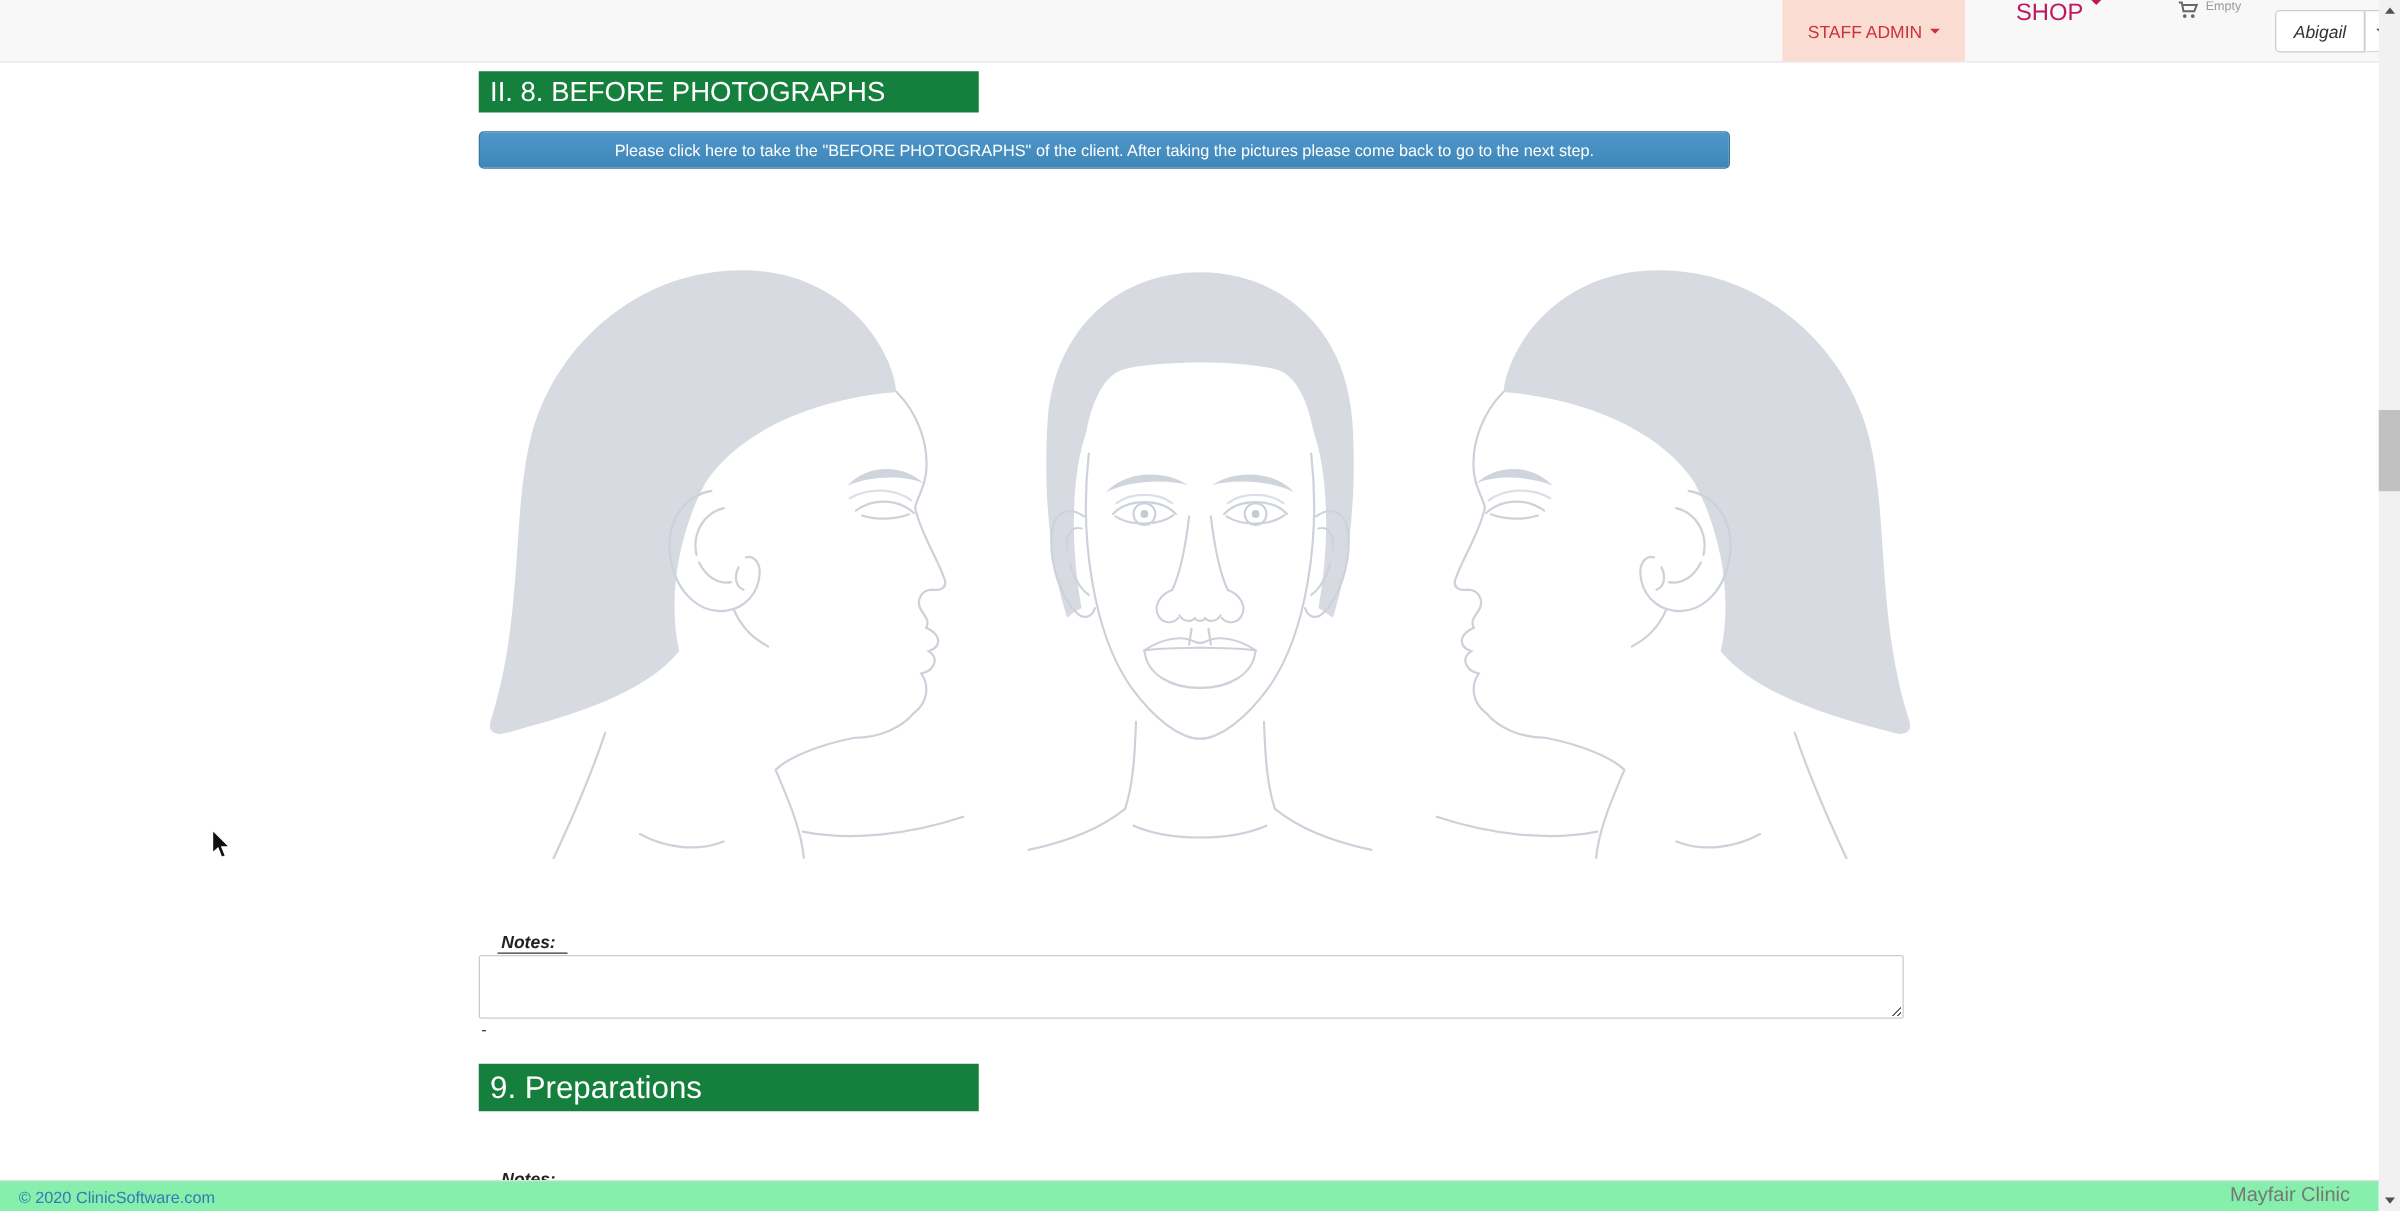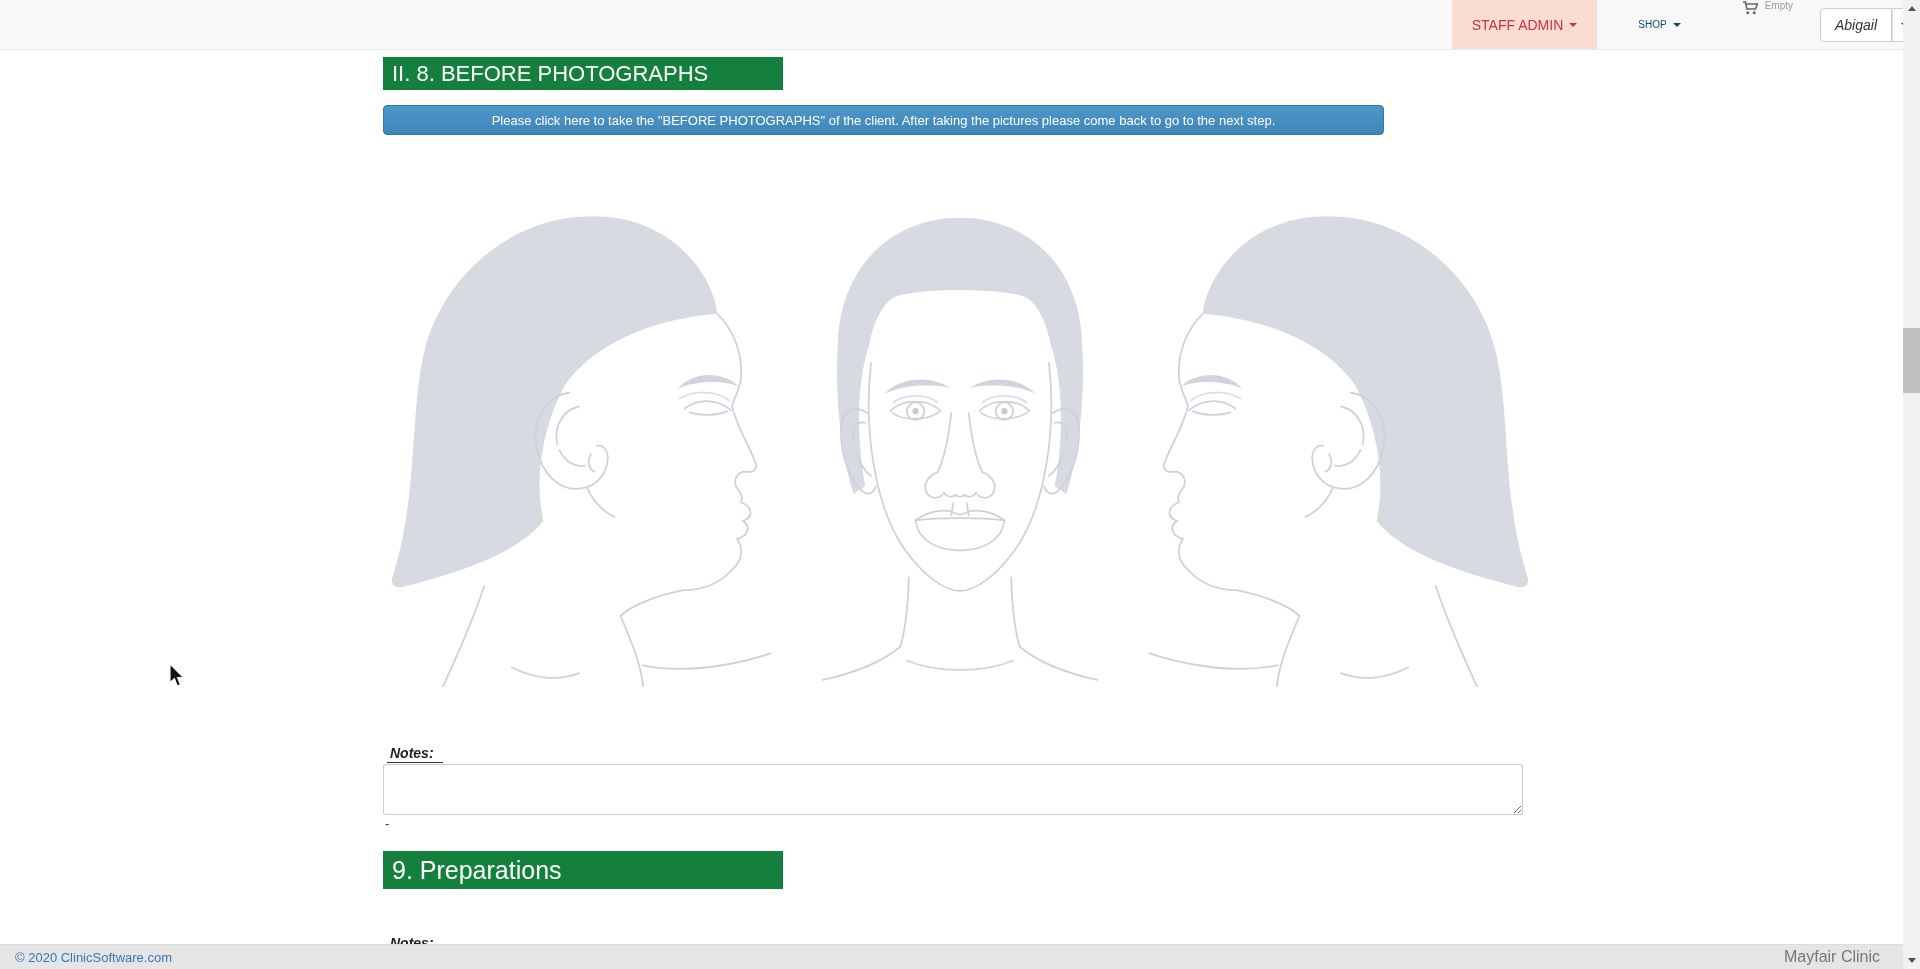--- a/index.html
+++ b/index.html
@@ -9,21 +9,21 @@
   
   .navbar{position:absolute;top:0;left:0;width:1920px;height:50px;background:#f8f8f8;
           border-bottom:1px solid #e7e7e7;box-sizing:border-box;z-index:5;}
   .brand{position:absolute;left:24px;top:0;height:49px;display:flex;align-items:center;
          font-size:22px;letter-spacing:1.6px;color:#3f3f3f;text-decoration:none;}
   .reg-stack{display:inline-flex;flex-direction:column;align-items:center;width:12px;margin:0 0 0 1px;}
   .reg-stack .reg{font-size:9px;line-height:9px;letter-spacing:0;}
   .reg-stack .dot{font-size:22px;line-height:9px;letter-spacing:0;}
   .nav-right{position:absolute;right:2px;top:0;height:49px;display:flex;align-items:stretch;gap:27px;}
   .staff{display:flex;align-items:center;padding:0 20px;background:#fbdcd3;color:#c9323e;font-size:14px;}
-  .shop{display:flex;align-items:center;margin-left:14px;color:#0c4a6e;font-size:10px;}
+  .shop{display:flex;align-items:flex-start;margin-left:14px;color:#be185d;font-size:19px;}
   .cart{display:flex;margin-left:34px;color:#999;font-size:10px;gap:6px;}
   .user{display:flex;align-items:center;font-style:italic;}
   .btn-main{height:32px;padding:0 14px;background:#fff;border:1px solid #ccc;
             border-radius:4px 0 0 4px;font-size:14px;color:#333;
             font-family:"Liberation Sans",sans-serif;display:flex;align-items:center;}
   .btn-caret{height:32px;width:24px;background:#fff;border:1px solid #ccc;border-left:1px solid #e4e4e4;
              border-radius:0 4px 4px 0;display:flex;align-items:center;justify-content:center;color:#333;}
   .caret{display:inline-block;width:0;height:0;border-top:4px solid currentColor;
          border-left:4px solid transparent;border-right:4px solid transparent;margin-left:6px;}
   .btn-caret .caret{margin-left:0;}
@@ -39,31 +39,31 @@
                background:linear-gradient(#4e97ca,#3f86b8);border:1px solid #39769f;border-radius:4px;
                color:#fff;font-size:13px;display:flex;align-items:center;justify-content:center;
                box-sizing:border-box;white-space:nowrap;}
 
   
   .faces{position:absolute;left:375px;top:203px;width:1170px;height:484px;display:flex;
          justify-content:space-between;align-items:flex-start;padding:0 8px;box-sizing:border-box;}
   .faces svg{display:block;}
 
   
-  .notes-label{position:absolute;left:387px;font-size:14px;font-weight:bold;font-style:italic;
+  .notes-label{position:absolute;left:398px;font-size:14px;font-weight:bold;font-style:italic;
                color:#222;border-bottom:1.5px solid #333;padding:0 9px 1px 3px;}
   .notes-1{top:745px;}
   .notes-2{top:935px;}
   .notes-area{position:absolute;left:383px;top:764px;width:1140px;height:51px;border:1px solid #ccc;
               border-radius:2px;box-sizing:border-box;resize:both;
               font:13px "Liberation Sans",sans-serif;color:#333;padding:4px 6px;}
   .dash{position:absolute;left:385px;top:816px;font-size:13px;color:#333;}
 
   
-  .footer{position:absolute;left:0;bottom:0;width:1903px;height:25px;background:#e5e5e5;
+  .footer{position:absolute;left:0;bottom:0;width:1903px;height:25px;background:#86efac;
           border-top:1px solid #ddd;display:flex;align-items:center;justify-content:space-between;
           padding:0 23px 0 15px;box-sizing:border-box;z-index:6;}
   .copyright{color:#337ab7;font-size:13px;text-decoration:none;}
   .clinic{color:#777;font-size:16px;}
 
   
   .scrollbar{position:absolute;right:0;top:0;width:17px;height:969px;background:#f1f1f1;z-index:10;}
   .sb-btn{position:absolute;left:0;width:17px;height:17px;display:flex;align-items:center;justify-content:center;}
   .sb-up{top:0;}
   .sb-down{bottom:0;}

